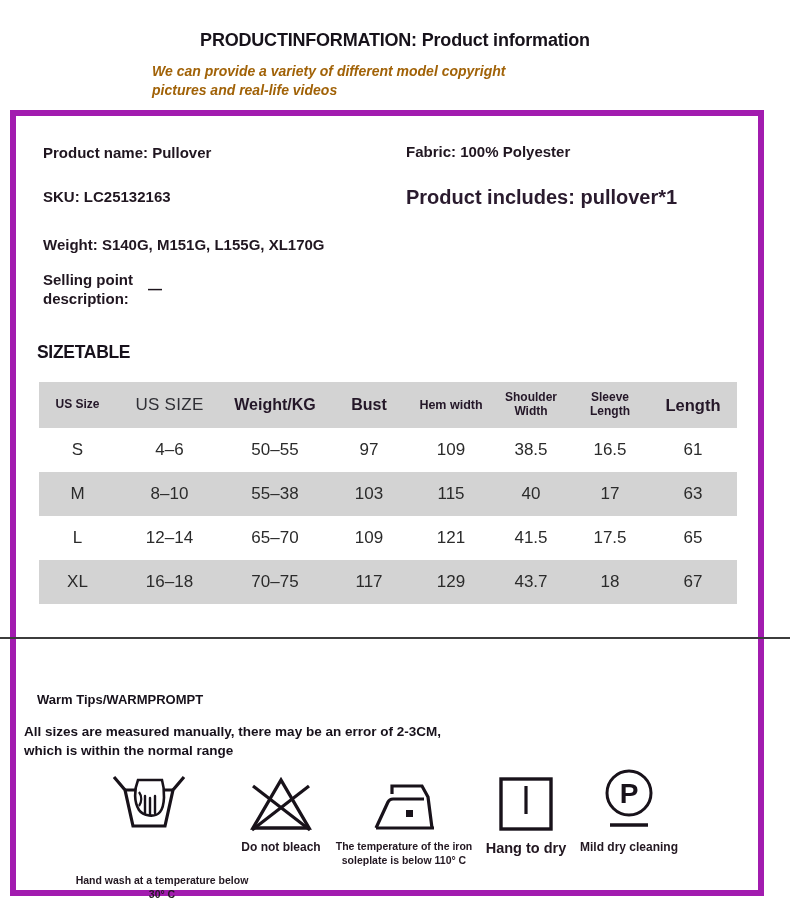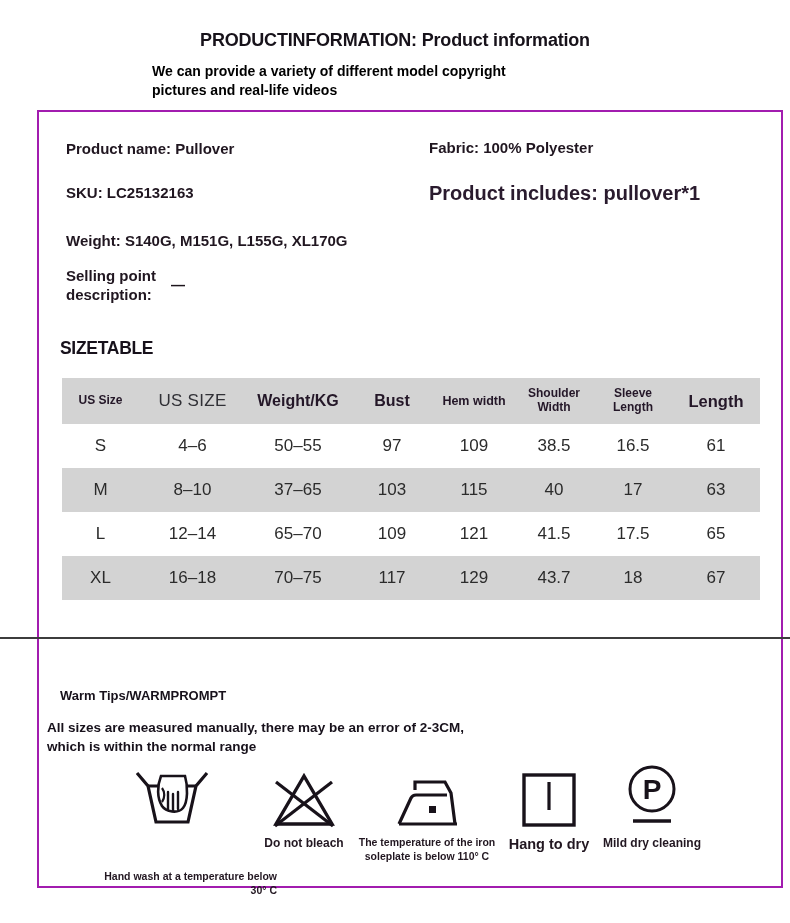--- a/index.html
+++ b/index.html
@@ -4,23 +4,23 @@
 <style>
   html,body{margin:0;padding:0;}
   body{
     width:790px;height:923px;position:relative;background:#ffffff;
     font-family:"Liberation Sans",sans-serif;color:#1d151c;overflow:hidden;
   }
   .abs{position:absolute;}
 
   .title{top:30px;left:0;width:790px;text-align:center;font-size:18px;font-weight:bold;
          color:#17121a;letter-spacing:-0.2px;}
-  .subtitle{top:62px;left:152px;font-size:14px;font-weight:bold;color:#000000;line-height:19px;}
-
-  .main-box{top:110px;left:37px;width:742px;height:774px;border:2px solid #a21caf;}
+  .subtitle{top:62px;left:152px;font-size:14px;font-weight:bold;color:#a16207;line-height:19px;font-style:italic;}
+
+  .main-box{top:110px;left:10px;width:742px;height:774px;border:6px solid #a21caf;}
   .divider{top:637px;left:0;width:790px;height:2px;background:#3c3c3c;}
 
   .info{font-size:15px;font-weight:bold;color:#201620;white-space:nowrap;}
   .p-name{left:27px;top:28px;}
   .p-fabric{left:390px;top:27px;}
   .p-sku{left:27px;top:72px;}
   .p-includes{left:390px;top:70px;font-size:20px;color:#2a1b2e;}
   .p-weight{left:27px;top:120px;}
   .p-selling{left:27px;top:154px;width:116px;line-height:19px;white-space:normal;}
   .p-dash{left:132px;top:165px;font-size:14px;font-weight:bold;}
@@ -45,21 +45,21 @@
   .warm-note{left:8px;top:607px;font-size:13.5px;font-weight:bold;line-height:18.5px;color:#17111b;}
 
   .care-row{top:652px;left:0;width:742px;height:118px;}
   .care-item{position:absolute;top:0;}
   .icon-wrap{height:64px;display:flex;align-items:flex-end;justify-content:center;}
   .care-label{margin-top:7px;font-weight:bold;color:#221721;text-align:center;line-height:1.35;}
   .care-label div{white-space:nowrap;}
   .cl-xs{font-size:10.5px;}
   .cl-sm{font-size:12px;}
   .cl-md{font-size:14.5px;}
-  .cl-left{text-align:right;padding-left:26px;margin-top:41px;}
+  .cl-left{text-align:center;padding-left:26px;margin-top:41px;}
   .ci-1{left:28px;width:210px;}
   .ci-2{left:203px;width:124px;}
   .ci-3{left:312px;width:152px;}
   .ci-4{left:453px;width:114px;}
   .ci-5{left:550px;width:126px;}
   svg .st{stroke:#18121a;fill:none;}
 </style>
 </head>
 <body>
 
@@ -115,21 +115,21 @@
         <td>50–55</td>
         <td>97</td>
         <td>109</td>
         <td>38.5</td>
         <td>16.5</td>
         <td>61</td>
       </tr>
       <tr class="alt">
         <td>M</td>
         <td>8–10</td>
-        <td>37–65</td>
+        <td>55–38</td>
         <td>103</td>
         <td>115</td>
         <td>40</td>
         <td>17</td>
         <td>63</td>
       </tr>
       <tr>
         <td>L</td>
         <td>12–14</td>
         <td>65–70</td>

